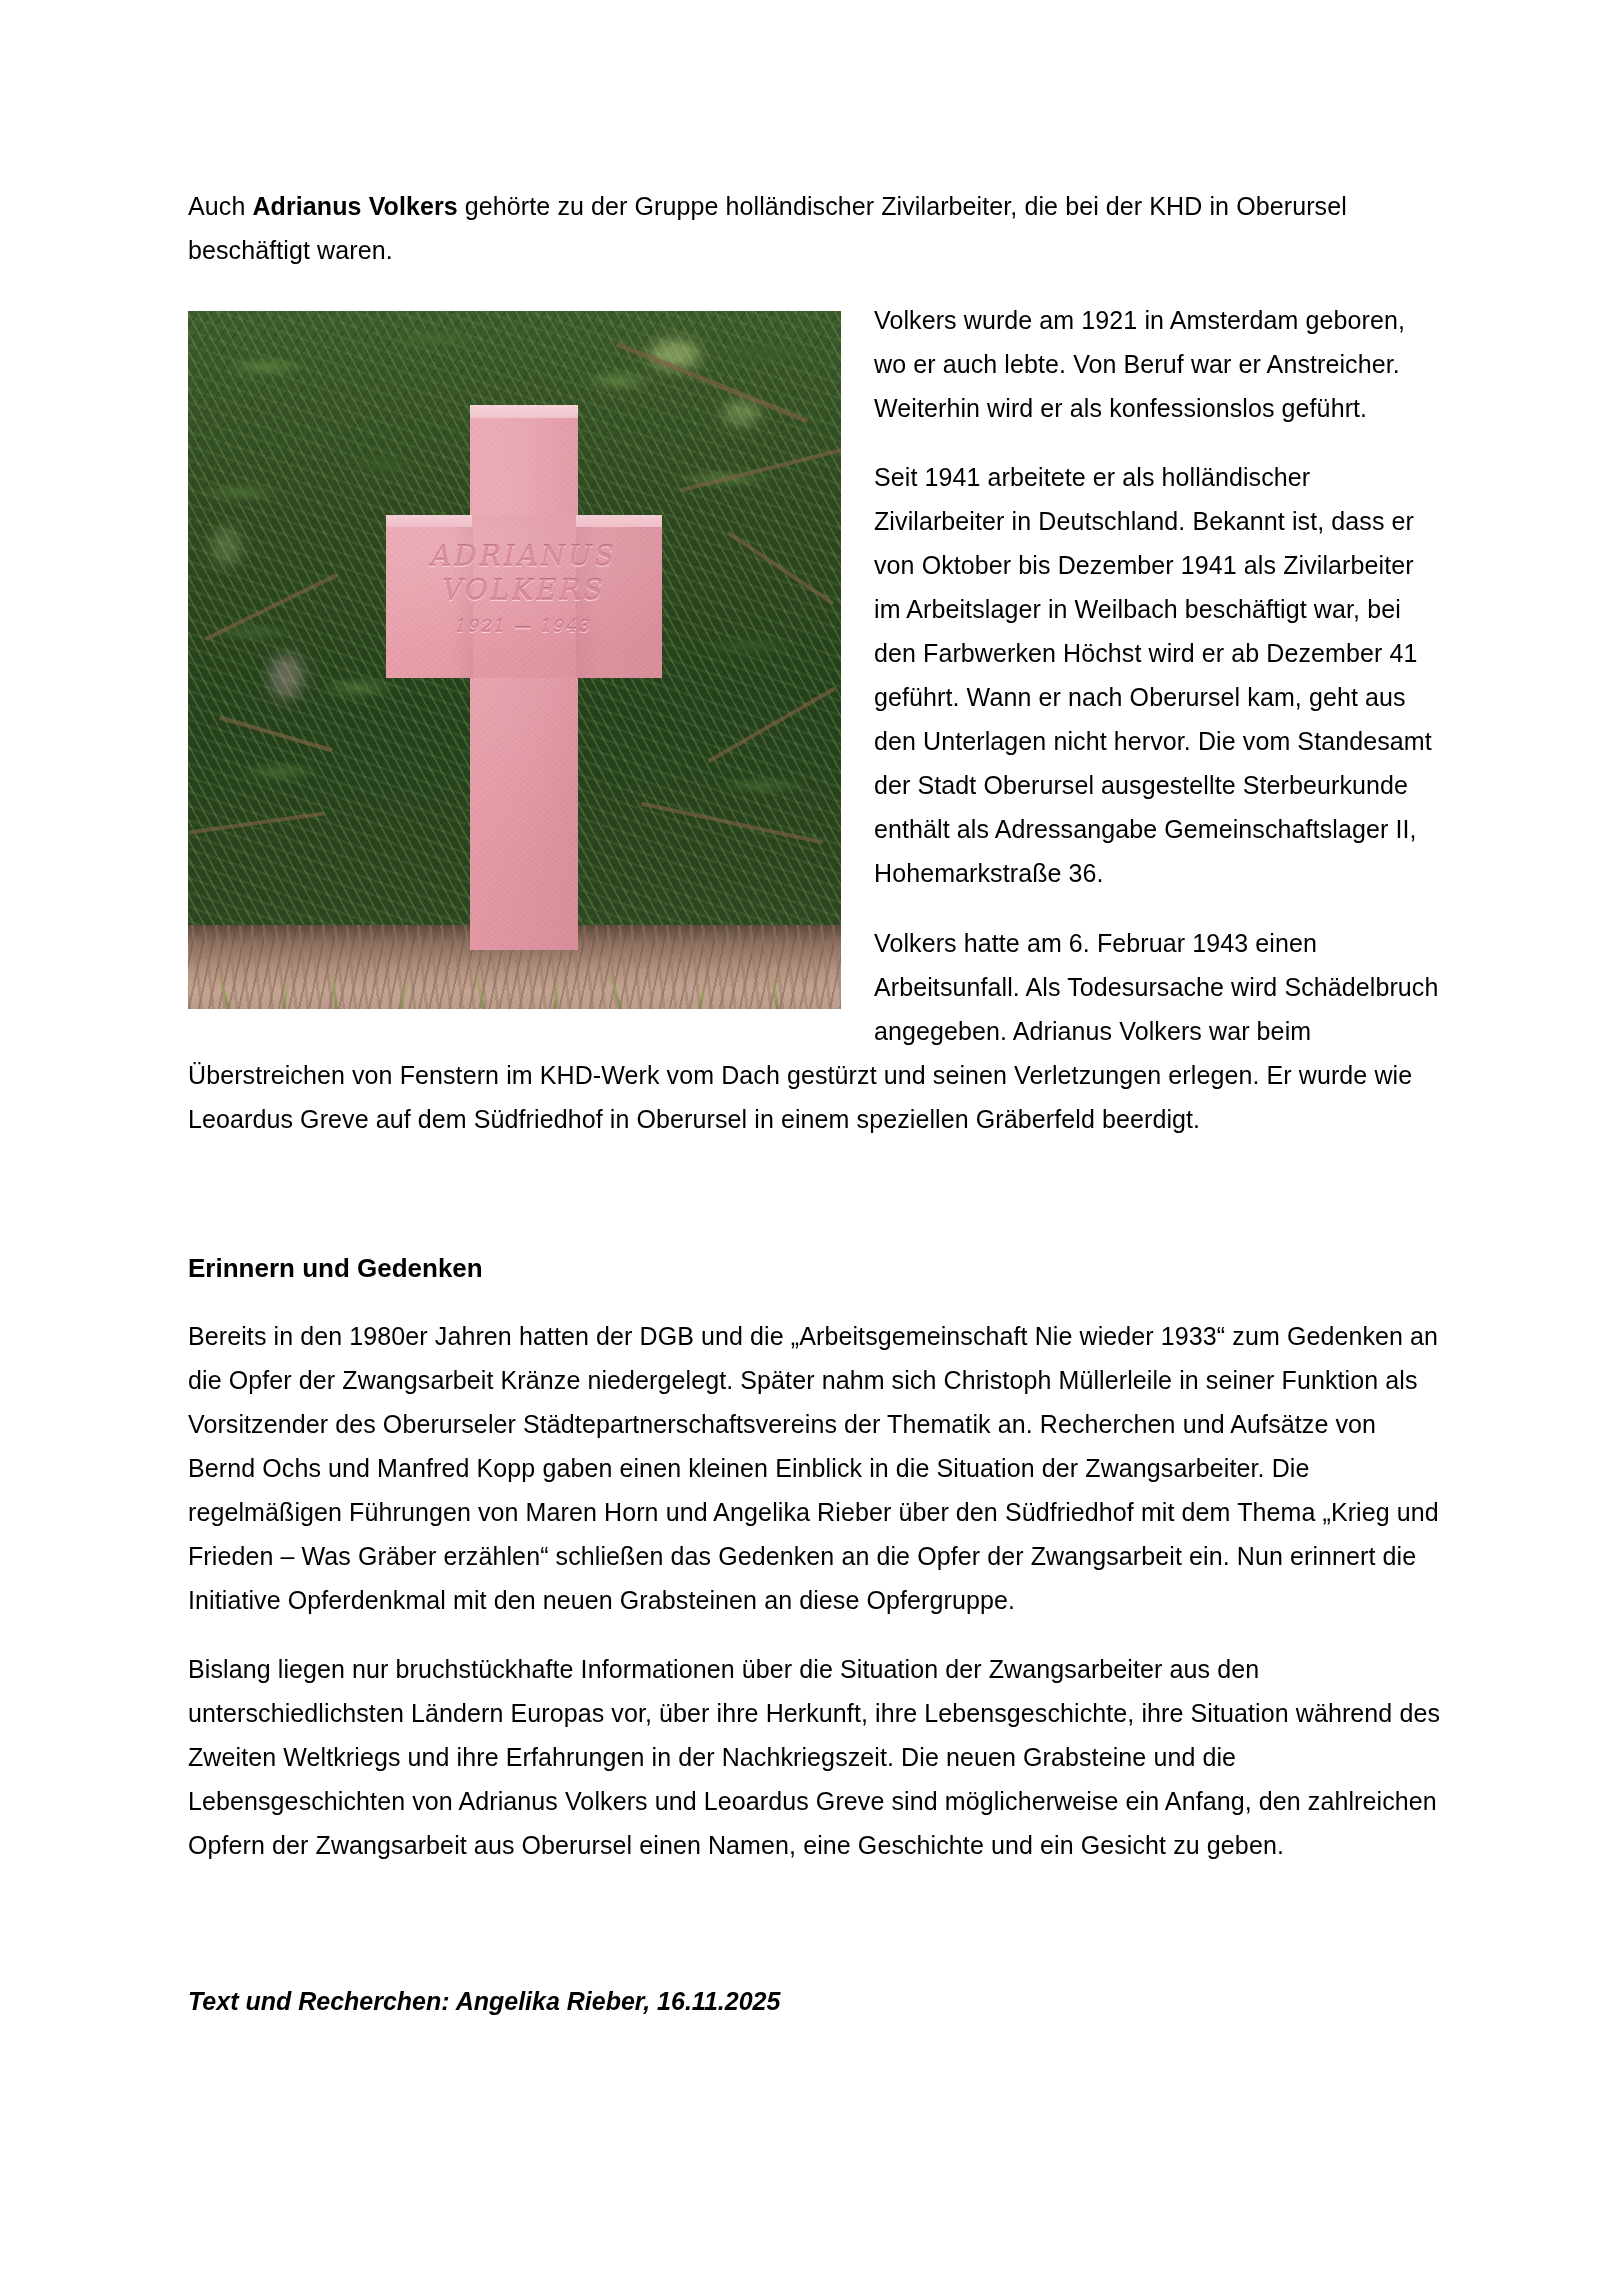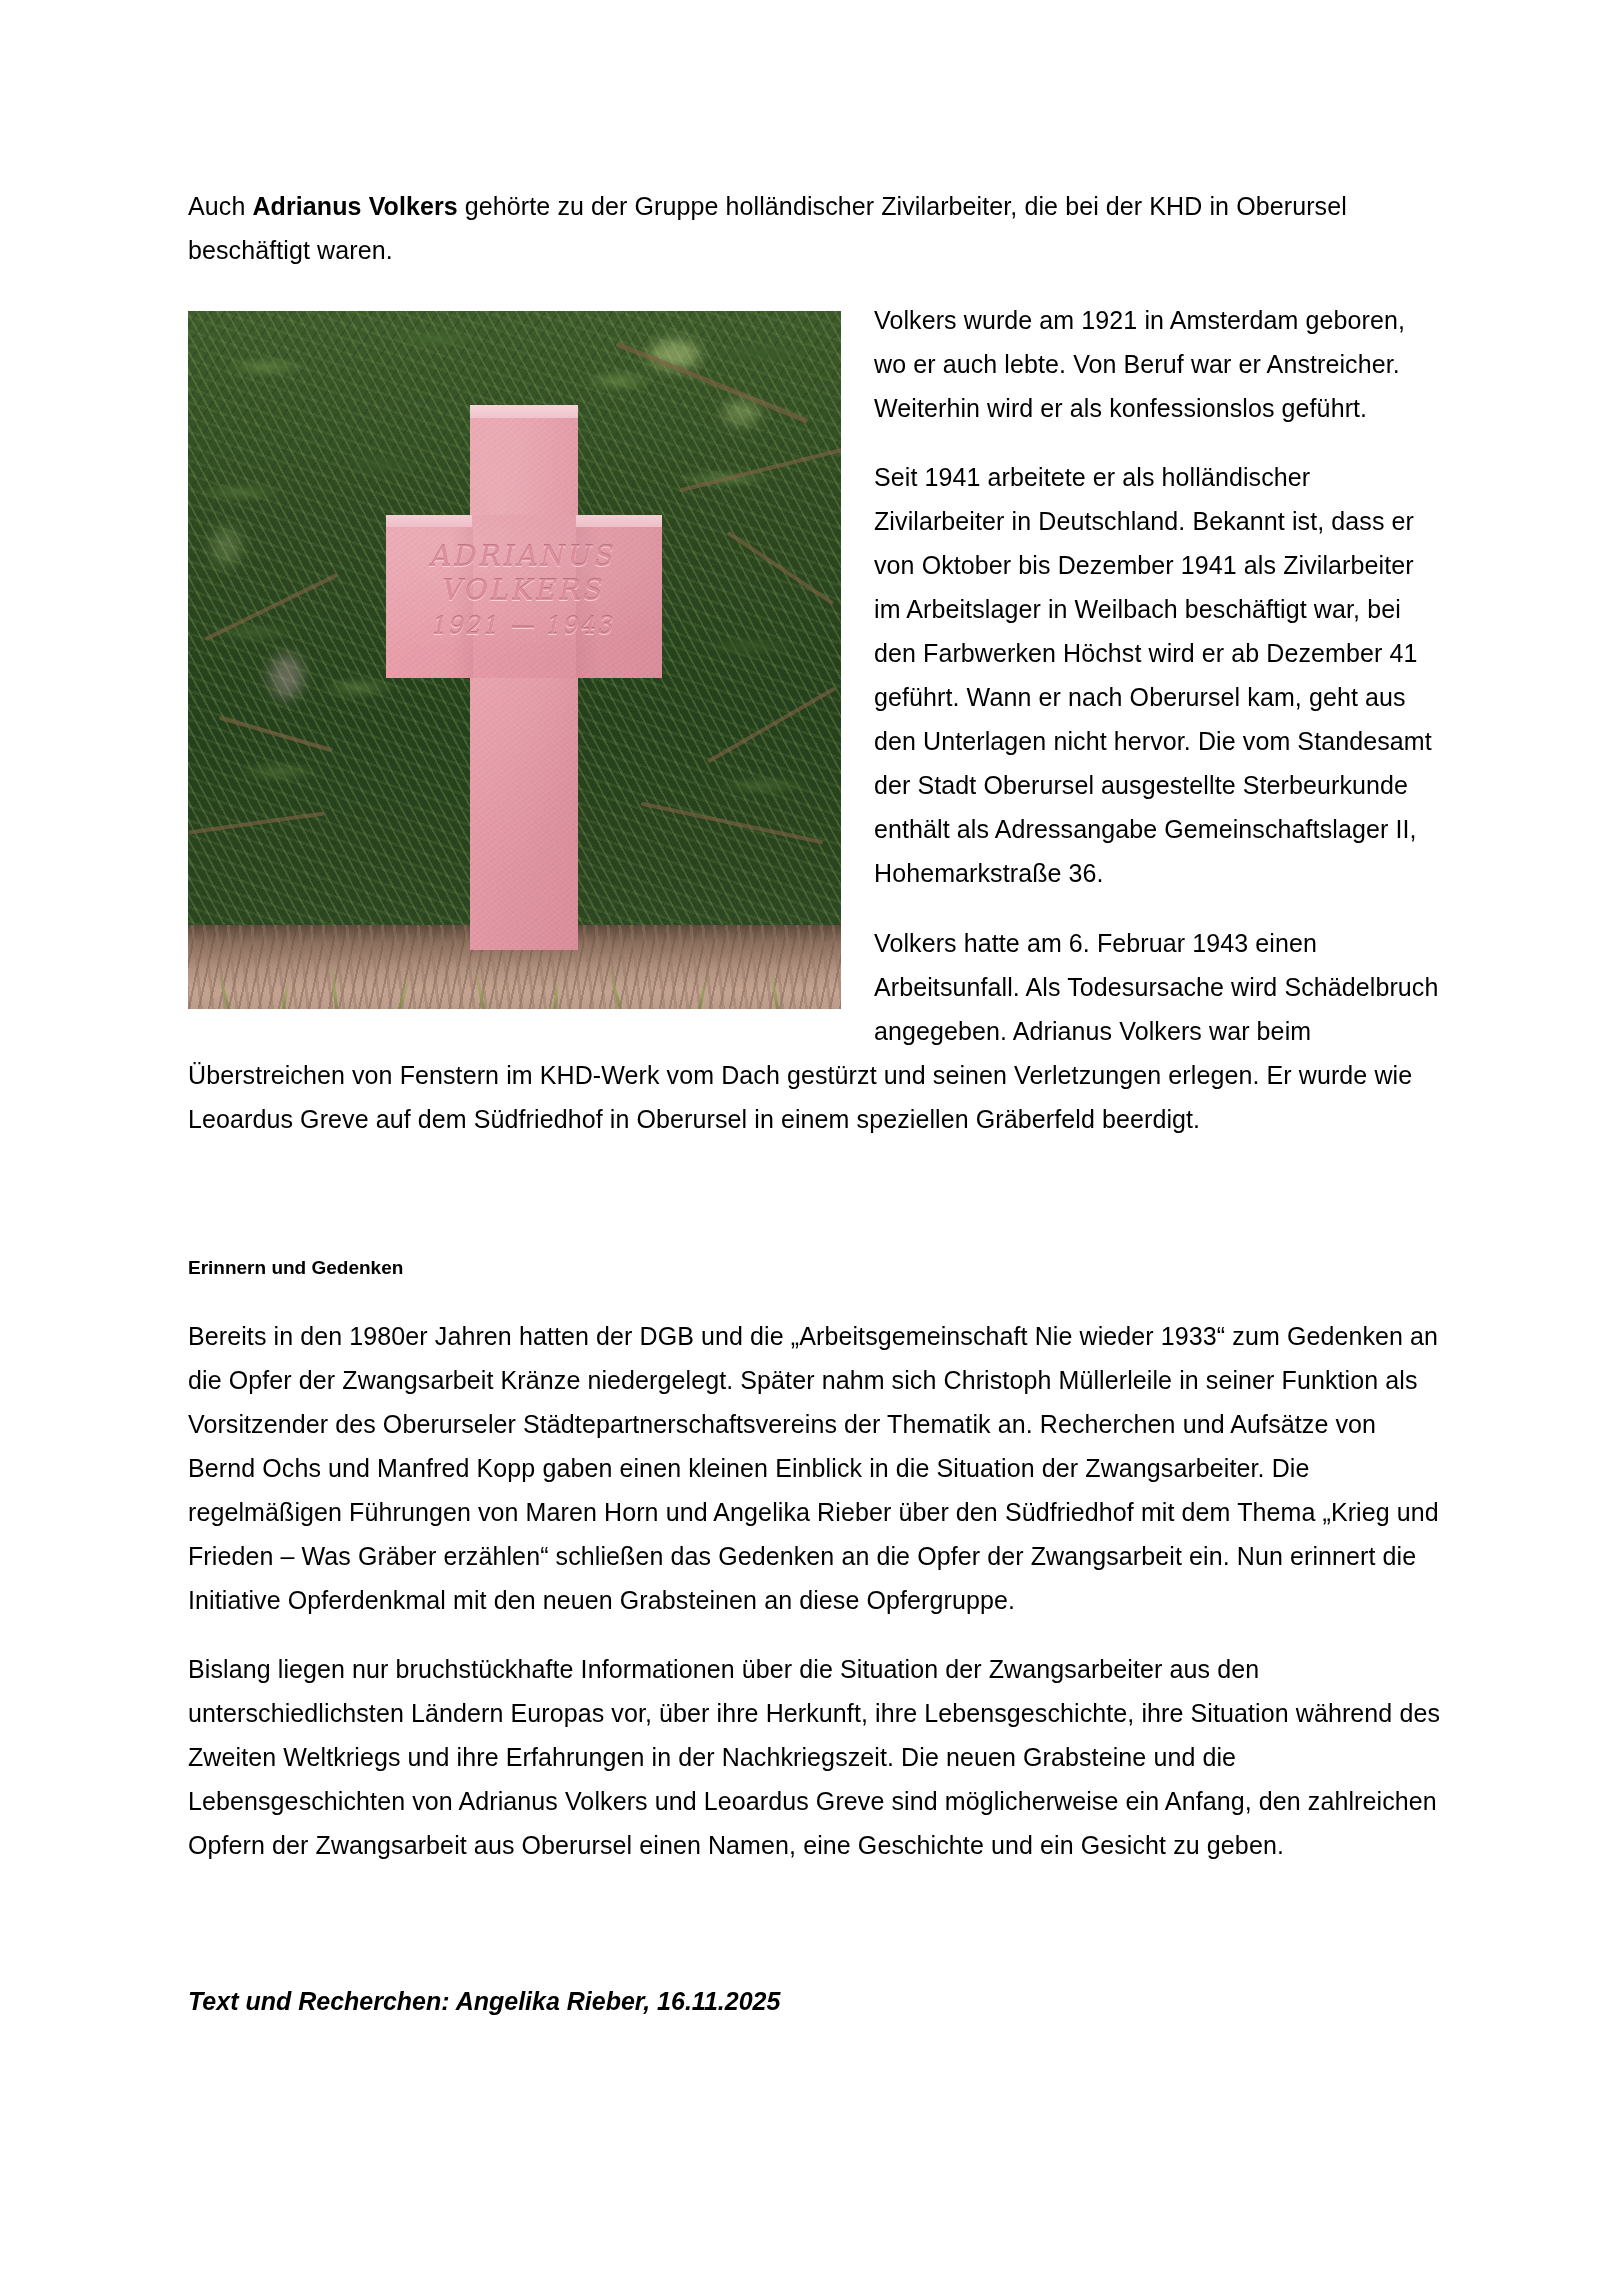--- a/index.html
+++ b/index.html
@@ -32,21 +32,21 @@
     line-height: 44px;
     margin: 0 0 25.5px 0;
     text-align: left;
     color: #000000;
     letter-spacing: 0.1px;
   }
   strong.inline-bold {
     font-weight: 700;
   }
   h2.section-heading {
-    font-size: 19px;
+    font-size: 26px;
     line-height: 44px;
     font-weight: 700;
     margin: 0 0 23.5px 0;
     color: #000000;
   }
   p.attribution {
     font-size: 25px;
     line-height: 44px;
     font-weight: 700;
     font-style: italic;
@@ -214,21 +214,21 @@
       0 1px 0 rgba(255,217,224,0.85);
     letter-spacing: 2.9px;
     user-select: none;
   }
   .insc-name {
     font-size: 28px;
     line-height: 34px;
     white-space: nowrap;
   }
   .insc-dates {
-    font-size: 24px;
+    font-size: 17px;
     line-height: 33px;
     letter-spacing: 2px;
     margin-top: 2px;
     white-space: nowrap;
   }
   .clearfix::after {
     content: "";
     display: block;
     clear: both;
   }

